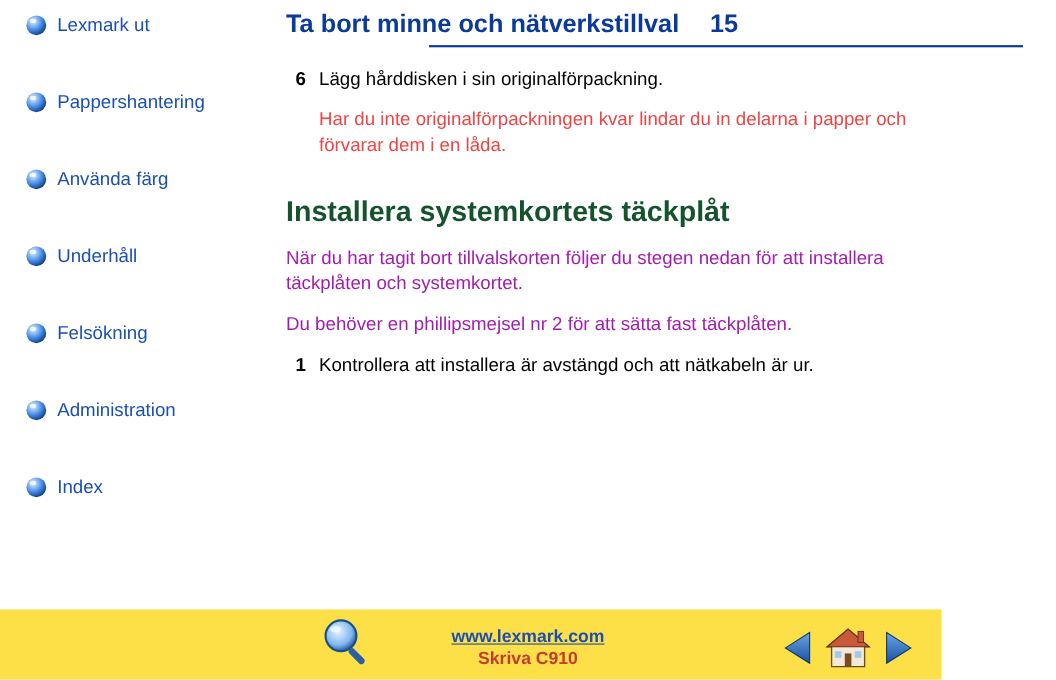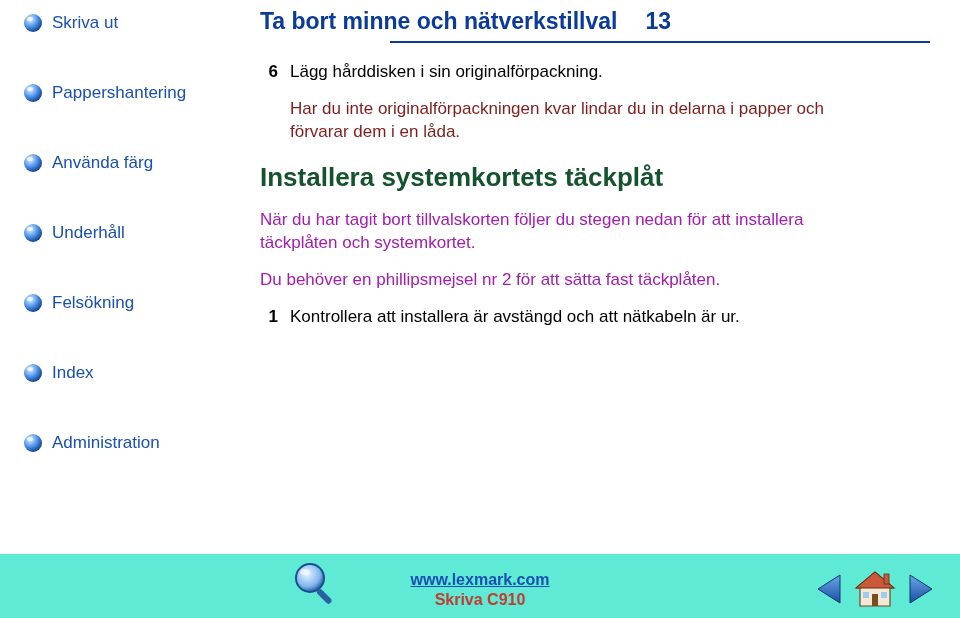--- a/index.html
+++ b/index.html
@@ -83,46 +83,46 @@
     text-align: right;
   }
   .step-text {
     font-size: 17px;
     color: #000;
     max-width: 560px;
   }
   .step-indent {
     margin-left: 30px;
     font-size: 17px;
-    color: #7f1d1d;
+    color: #ef4444;
     line-height: 1.35;
-    margin-bottom: 18px;
+    margin-bottom: 33px;
     max-width: 560px;
   }
   .subheading {
     font-size: 26px;
     font-weight: 700;
     color: #14532d;
     margin-top: 8px;
     margin-bottom: 16px;
   }
   .body-para {
     font-size: 17px;
     color: #a21caf;
     line-height: 1.35;
     margin-bottom: 14px;
     max-width: 600px;
   }
   .footer-band {
     position: absolute;
     left: 0;
     bottom: 0;
-    width: 960px;
+    width: 856px;
     height: 64px;
-    background: #5eead4;
+    background: #fde047;
   }
   .footer-center {
     position: absolute;
     left: 350px;
     bottom: 8px;
     width: 260px;
     text-align: center;
     line-height: 1.25;
   }
   .footer-link {
@@ -171,21 +171,21 @@
       <defs>
           <radialGradient id="g1" cx="35%" cy="30%" r="70%">
             <stop offset="0%" stop-color="#dff2ff"></stop>
             <stop offset="60%" stop-color="#4a8fe8"></stop>
             <stop offset="100%" stop-color="#15468f"></stop>
           </radialGradient>
         </defs>
       <circle cx="11" cy="11" r="9" fill="url(#g1)"></circle>
       <ellipse cx="8" cy="7" rx="3" ry="2" fill="#ffffff" opacity="0.7"></ellipse>
     </svg>
-    <span class="side-text">Skriva ut</span>
+    <span class="side-text">Lexmark ut</span>
   </div>
   <div class="side-item">
     <svg class="side-bullet" viewBox="0 0 22 22">
         <circle cx="11" cy="11" r="9" fill="url(#g1)"></circle>
         <ellipse cx="8" cy="7" rx="3" ry="2" fill="#ffffff" opacity="0.7"></ellipse>
       </svg>
     <span class="side-text">Pappershantering</span>
   </div>
   <div class="side-item">
     <svg class="side-bullet" viewBox="0 0 22 22">
@@ -206,36 +206,36 @@
         <circle cx="11" cy="11" r="9" fill="url(#g1)"></circle>
         <ellipse cx="8" cy="7" rx="3" ry="2" fill="#ffffff" opacity="0.7"></ellipse>
       </svg>
     <span class="side-text">Felsökning</span>
   </div>
   <div class="side-item">
     <svg class="side-bullet" viewBox="0 0 22 22">
         <circle cx="11" cy="11" r="9" fill="url(#g1)"></circle>
         <ellipse cx="8" cy="7" rx="3" ry="2" fill="#ffffff" opacity="0.7"></ellipse>
       </svg>
+    <span class="side-text">Administration</span>
+  </div>
+  <div class="side-item">
+    <svg class="side-bullet" viewBox="0 0 22 22">
+        <circle cx="11" cy="11" r="9" fill="url(#g1)"></circle>
+        <ellipse cx="8" cy="7" rx="3" ry="2" fill="#ffffff" opacity="0.7"></ellipse>
+      </svg>
     <span class="side-text">Index</span>
-  </div>
-  <div class="side-item">
-    <svg class="side-bullet" viewBox="0 0 22 22">
-        <circle cx="11" cy="11" r="9" fill="url(#g1)"></circle>
-        <ellipse cx="8" cy="7" rx="3" ry="2" fill="#ffffff" opacity="0.7"></ellipse>
-      </svg>
-    <span class="side-text">Administration</span>
   </div>
 </div>
 
 <div class="main">
   <div class="header">
     <div class="header-line">
       <span class="header-title">Ta bort minne och nätverkstillval</span>
-      <span class="page-num">13</span>
+      <span class="page-num">15</span>
     </div>
     <hr class="header-rule">
   </div>
 
   <div class="content">
     <div class="step">
       <span class="step-num">6</span>
       <span class="step-text">Lägg hårddisken i sin originalförpackning.</span>
     </div>
     <div class="step-indent">Har du inte originalförpackningen kvar lindar du in delarna i papper och förvarar dem i en låda.</div>

